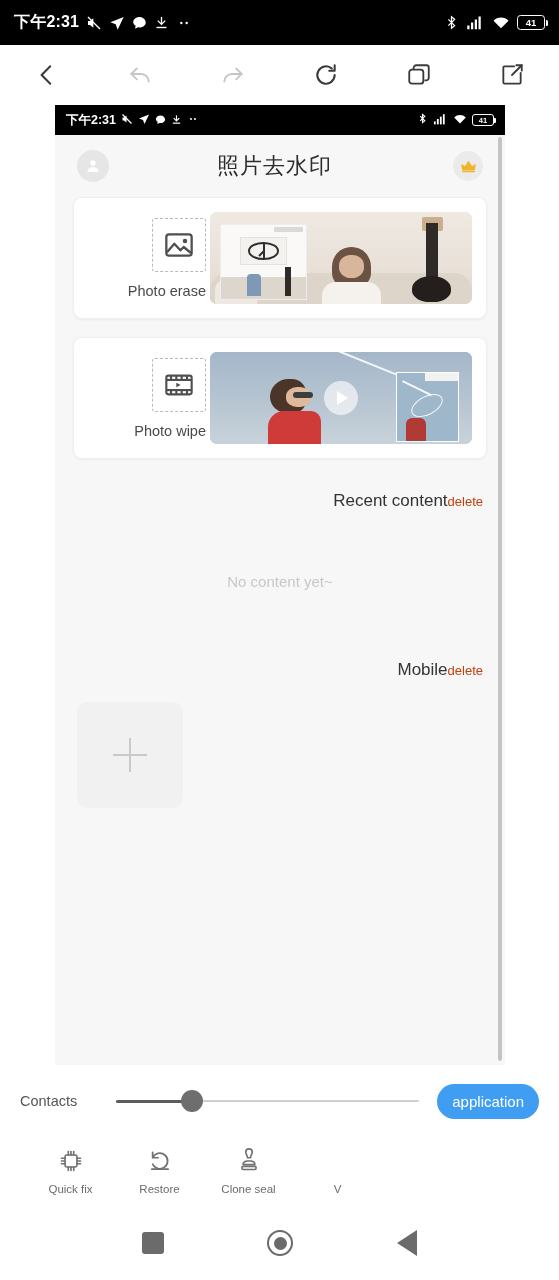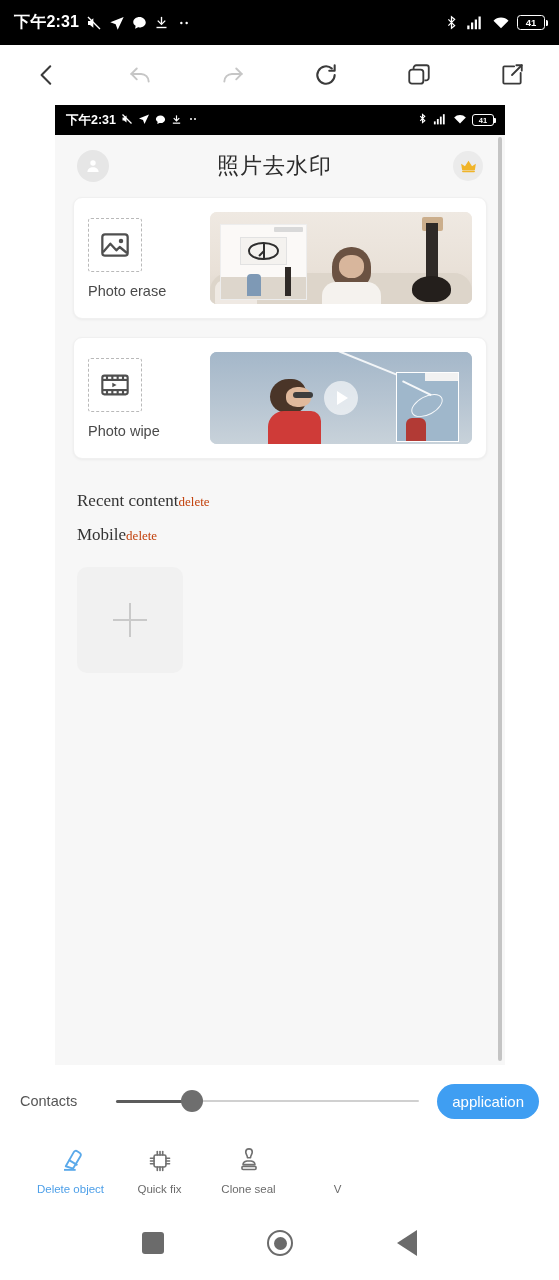--- a/index.html
+++ b/index.html
@@ -96,21 +96,21 @@
 
   .feature-card {
     background: #ffffff; border-radius: 9px;
     border: 1px solid #f0f0f0;
     box-shadow: 0 1px 3px rgba(0,0,0,.05);
     height: 122px; margin-bottom: 18px;
     display: flex; align-items: center; padding: 0 14px;
   }
   .fc-left {
     width: 118px; display: flex; flex-direction: column;
-    align-items: flex-start; justify-content: center; gap: 11px;
+    align-items: flex-end; justify-content: center; gap: 11px;
   }
   .fc-icon-box {
     width: 54px; height: 54px;
     border: 1.4px dashed #b9b9b9; border-radius: 3px;
     display: flex; align-items: center; justify-content: center;
   }
   .fc-label { font-size: 14.5px; color: #4a4a4a; }
   .fc-thumb {
     flex: 1; height: 92px; border-radius: 7px; overflow: hidden;
     position: relative; margin-left: 4px;
@@ -165,23 +165,22 @@
     position:absolute; right:5%; top:22%; width:24%; height:76%;
     background:#9fb7cb; border:1px solid #ffffff;
   }
   .th-video .inset2 .wmk2 { position:absolute; right:0; top:0; width:54%; height:12%; background:#f2f2f2; }
   .th-video .inset2 .shape { position:absolute; left:22%; top:34%; width:56%; height:28%; border:1.5px solid rgba(255,255,255,.9); border-radius:50%; transform:rotate(-28deg); }
   .th-video .inset2 .ln { position:absolute; left:6%; top:20%; width:52%; height:1.5px; background:rgba(255,255,255,.9); transform:rotate(26deg); }
   .th-video .inset2 .pr2 { position:absolute; left:14%; bottom:0; width:34%; height:34%; background:#b23a35; border-radius:6px 6px 0 0; }
 
   
   .section-row {
-    display: flex; align-items: baseline; justify-content: flex-start;
+    display: flex; align-items: baseline; justify-content: flex-end;
     padding: 14px 4px 0 4px;
-    font-family: Liberation Serif, serif;
   }
   .section-title { font-size: 17px; color: #333333; }
   .section-delete { font-size: 13px; color: #c2410c; cursor: pointer; }
 
   .empty-state {
     text-align: center; color: #c8c8c8; font-size: 15px;
     padding: 62px 0 56px 0;
   }
 
   .album-grid { padding: 22px 4px 0 4px; }
@@ -510,20 +509,21 @@
             <div class="shape"></div>
             <div class="pr2"></div>
           </div>
       </div>
     </div>
 
     <div class="section-row">
       <span class="section-title">Recent content</span>
       <span class="section-delete">delete</span>
     </div>
+    <div class="empty-state">No content yet~</div>
 
     <div class="section-row">
       <span class="section-title">Mobile</span>
       <span class="section-delete">delete</span>
     </div>
     <div class="album-grid">
       <div class="album-add">
         <span class="plus"></span>
       </div>
     </div>
@@ -536,30 +536,20 @@
   <span class="slider-label">Contacts</span>
   <div class="slider-track-wrap">
     <div class="track-base"></div>
     <div class="track-fill" style="width: 25%;"></div>
     <div class="slider-thumb" style="left: 25%;"></div>
   </div>
   <div class="apply-pill">application</div>
 </div>
 
 <div class="tool-strip">
-  <div class="tool-item active">
-    <span class="tool-icon">
-      <svg width="28" height="28" viewBox="0 0 24 24" fill="none" stroke="#5aa9ea" stroke-width="1.6" stroke-linejoin="round">
-        <path d="M7.5 16.5 14.5 4.2a2 2 0 0 1 2.8-.6l2.3 1.5a2 2 0 0 1 .5 2.8l-6.3 10.6z"></path>
-        <line x1="10" y1="11" x2="17.5" y2="15.5"></line>
-        <line x1="6" y1="19.6" x2="16" y2="19.6" stroke-width="1.6"></line>
-      </svg>
-    </span>
-    <span class="tool-label">Delete object</span>
-  </div>
 
   <div class="tool-item">
     <span class="tool-icon">
       <svg width="26" height="26" viewBox="0 0 24 24" fill="none" stroke="#707070" stroke-width="1.5" stroke-linecap="round">
         <rect x="6.5" y="6.5" width="11" height="11" rx="1.5"></rect>
         <line x1="9.5" y1="3.2" x2="9.5" y2="6.5"></line>
           <line x1="12" y1="3.2" x2="12" y2="6.5"></line>
           <line x1="14.5" y1="3.2" x2="14.5" y2="6.5"></line>
         <line x1="9.5" y1="17.5" x2="9.5" y2="20.8"></line>
           <line x1="12" y1="17.5" x2="12" y2="20.8"></line>
@@ -568,20 +558,30 @@
           <line x1="3.2" y1="12" x2="6.5" y2="12"></line>
           <line x1="3.2" y1="14.5" x2="6.5" y2="14.5"></line>
         <line x1="17.5" y1="9.5" x2="20.8" y2="9.5"></line>
           <line x1="17.5" y1="12" x2="20.8" y2="12"></line>
           <line x1="17.5" y1="14.5" x2="20.8" y2="14.5"></line>
       </svg>
     </span>
     <span class="tool-label">Quick fix</span>
   </div>
 
+  <div class="tool-item">
+    <span class="tool-icon">
+      <svg width="26" height="26" viewBox="0 0 24 24" fill="none" stroke="#707070" stroke-width="1.6" stroke-linecap="round">
+        <path d="M5.5 8.5A7.2 7.2 0 1 1 5.3 15"></path>
+          <polyline points="5.2 4 5.2 9 10.2 9" stroke-linejoin="round"></polyline>
+        <line x1="4.5" y1="19.5" x2="19.5" y2="19.5"></line>
+      </svg>
+    </span>
+    <span class="tool-label">Restore</span>
+  </div>
 
   <div class="tool-item">
     <span class="tool-icon">
       <svg width="26" height="26" viewBox="0 0 24 24" fill="none" stroke="#707070" stroke-width="1.5" stroke-linejoin="round">
         <path d="M9 3.8a3 3 0 0 1 6 0c0 2.2-1.6 3-1.6 5.2h-2.8C10.6 6.8 9 6 9 3.8z"></path>
         <path d="M6.5 15.3c0-2 2-3 3.6-3.3h3.8c1.6.3 3.6 1.3 3.6 3.3z"></path>
         <rect x="5.5" y="17" width="13" height="2.8" rx="1"></rect>
       </svg>
     </span>
     <span class="tool-label">Clone seal</span>

